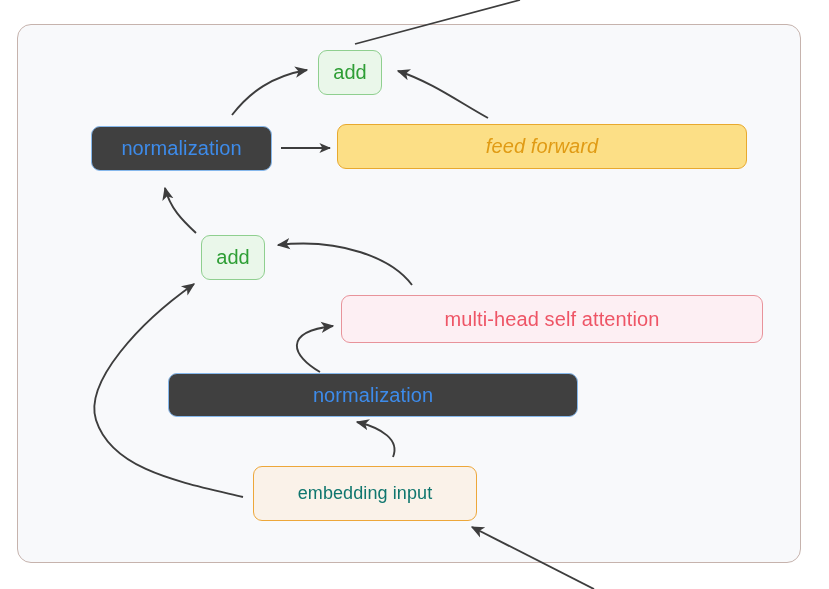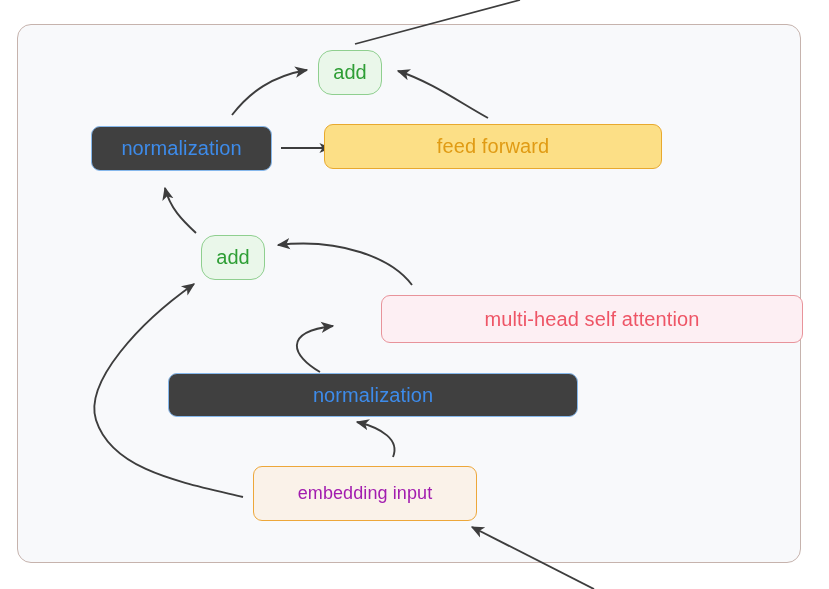--- a/index.html
+++ b/index.html
@@ -38,47 +38,46 @@
     border-width: 1.6px;
     border-style: solid;
     font-weight: 400;
     letter-spacing: 0.1px;
     white-space: nowrap;
   }
   .node-green {
     background: #eaf7ea;
     border-color: #8fcf8f;
     color: #2e9e35;
-    border-radius: 14px;
   }
   .node-blue {
     background: #404040;
     border-color: #86b8ec;
     color: #3d8bea;
   }
   .node-yellow {
     background: #fcdf86;
     border-color: #e8a92e;
     color: #e09b14;
   }
   .node-red {
     background: #fdeff3;
     border-color: #e8939a;
     color: #ee5566;
   }
   .node-orange {
     background: #faf2e9;
     border-color: #eda73a;
-    color: #a21caf;
+    color: #0f766e;
   }
   #add-top      { left: 318px; top: 50px;  width: 64px;  height: 45px;  font-size: 20px; }
   #norm-top     { left: 91px;  top: 126px; width: 181px; height: 45px;  font-size: 20px; }
-  #feed-forward { left: 324px; top: 124px; width: 338px; height: 45px;  font-size: 20px; }
+  #feed-forward { left: 337px; top: 124px; width: 410px; height: 45px;  font-size: 20px; font-style: italic; }
   #add-mid      { left: 201px; top: 235px; width: 64px;  height: 45px;  font-size: 20px; }
-  #attention    { left: 341px; top: 295px; width: 422px; height: 48px;  font-size: 20px; margin-left: 40px; }
+  #attention    { left: 341px; top: 295px; width: 422px; height: 48px;  font-size: 20px; }
   #norm-bottom  { left: 168px; top: 373px; width: 410px; height: 44px;  font-size: 20px; }
   #embedding    { left: 253px; top: 466px; width: 224px; height: 55px;  font-size: 18px; }
 
   #arrow-layer {
     position: absolute;
     left: 0; top: 0;
     width: 829px;
     height: 589px;
     pointer-events: none;
   }

